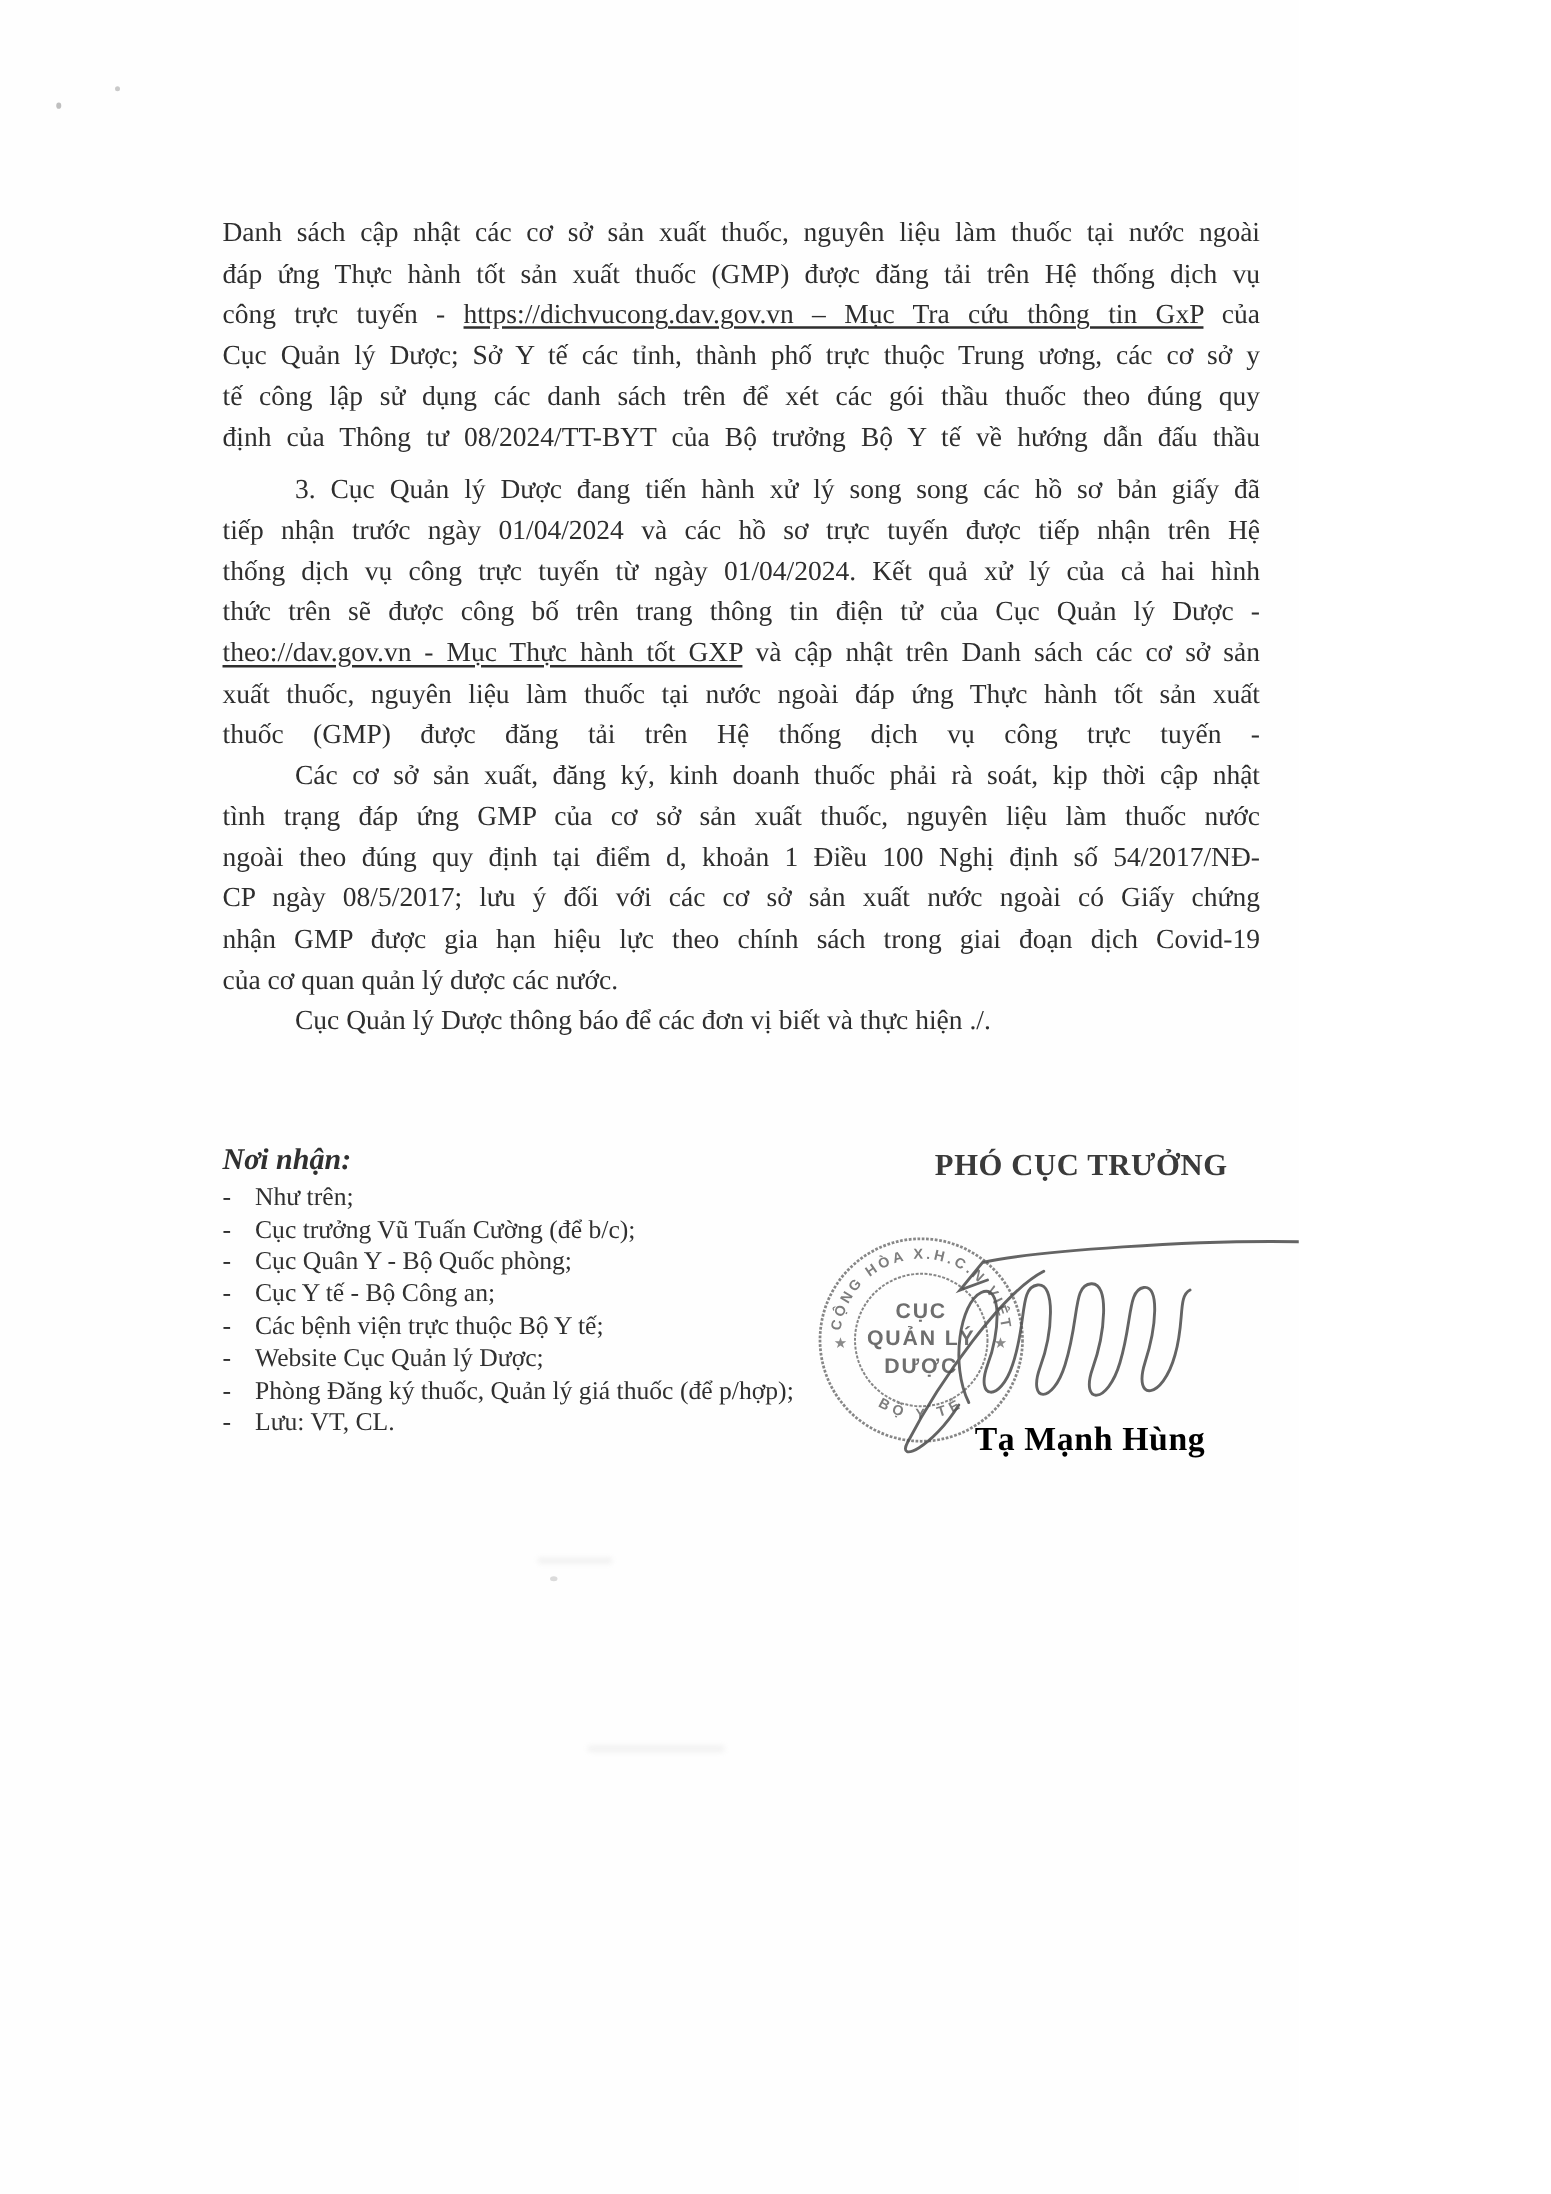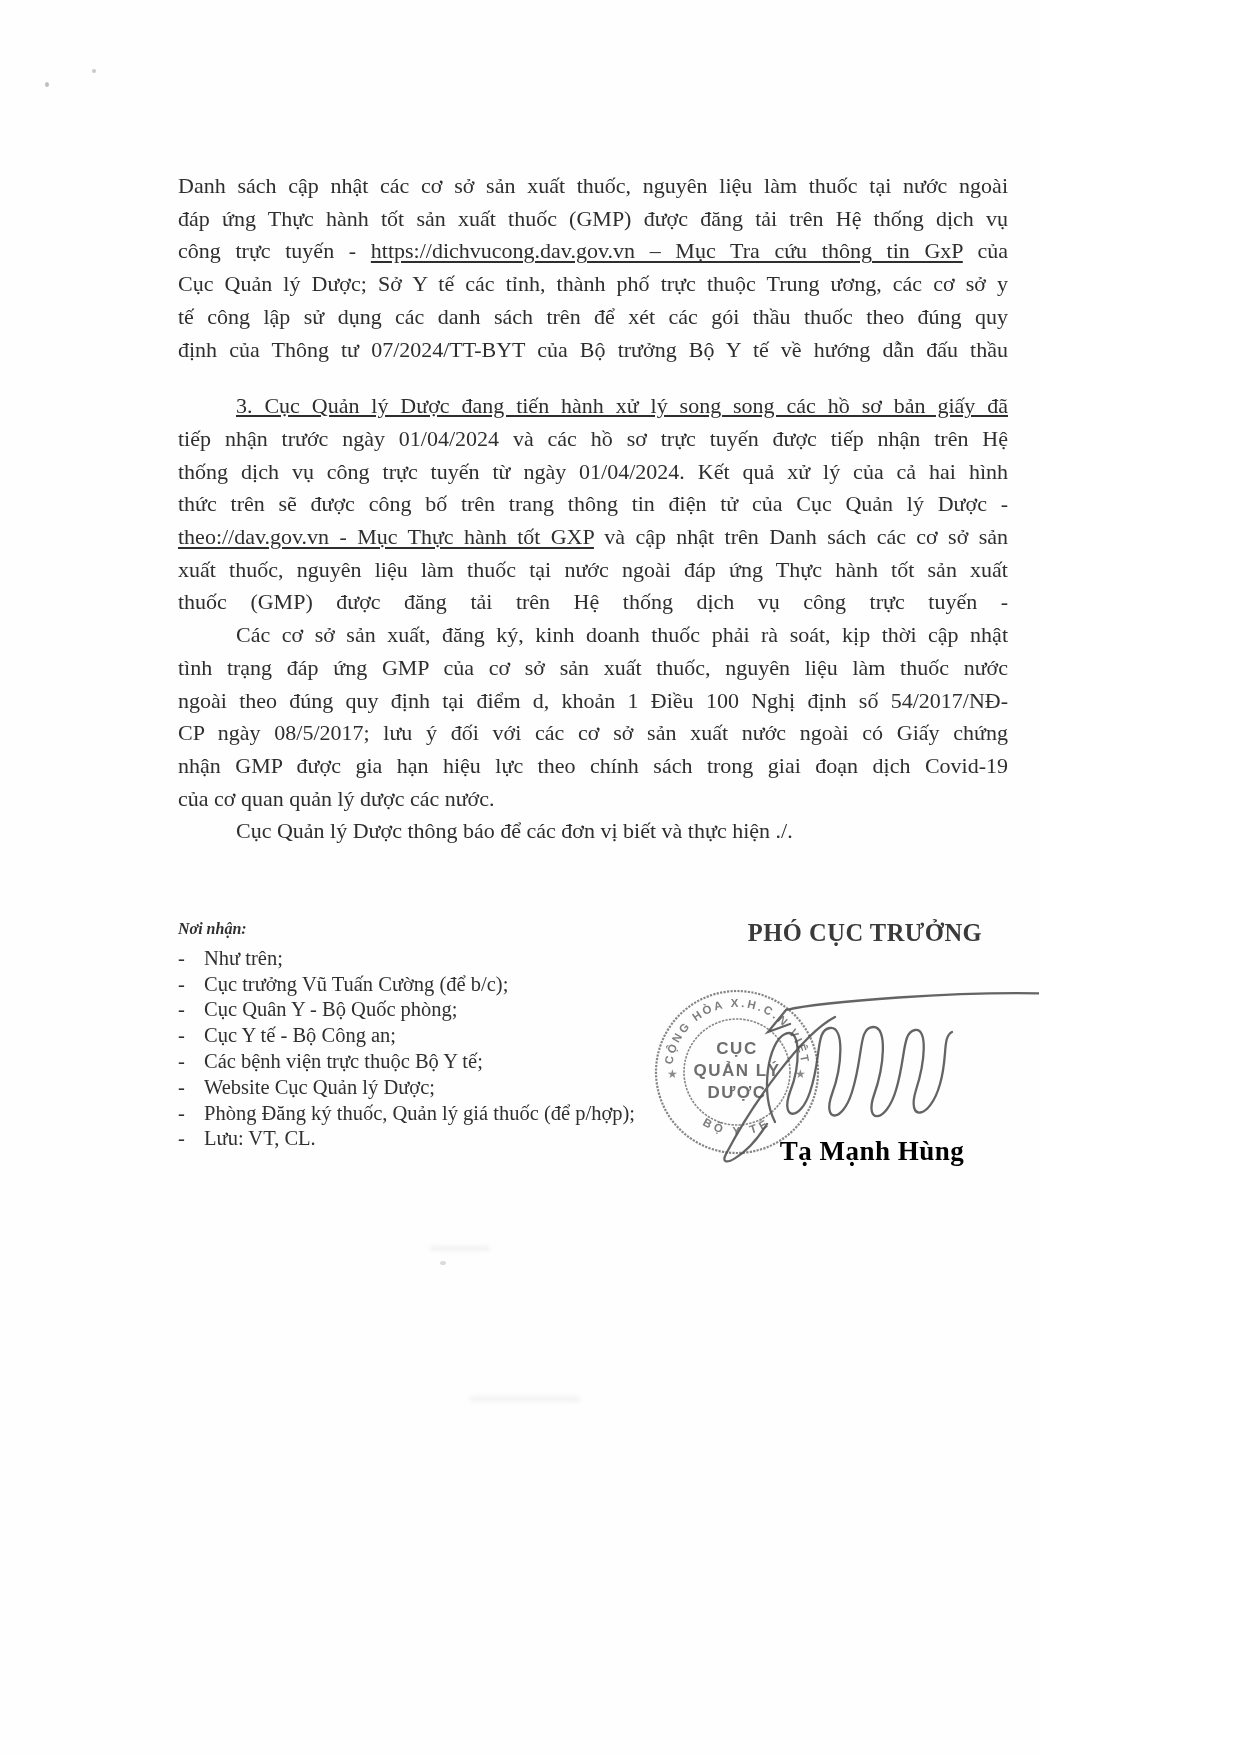--- a/index.html
+++ b/index.html
@@ -13,29 +13,29 @@
   }
   
   .doc-body{
     position:absolute;left:178px;top:170px;width:830px;
     font-size:22px;line-height:32.7px;
     color:#2e2e2e;
   }
   .line{ text-align:justify; text-align-last:left; min-height:32.7px; }
   .line.j{ text-align-last:justify; }
   .line.ind{ text-indent:58px; }
-  .line.mt{ margin-top:24px;text-decoration:underline; }
+  .line.mt{ margin-top:9px; }
   .u{ text-decoration:underline; text-underline-offset:3px; }
   
   .recipients{
     position:absolute;left:178px;top:916px;width:520px;
     font-size:20.5px;line-height:25.8px;color:#303030;
   }
   .recipients-heading{
-    font-weight:bold;font-style:italic;font-size:16px;margin-bottom:4px;
+    font-weight:bold;font-style:italic;font-size:24px;margin-bottom:4px;
   }
   .recip-item .dash{ display:inline-block;width:26px; }
   .sig-titles{
     position:absolute;left:660px;top:916px;width:410px;
     text-align:center;font-weight:bold;font-size:24.5px;line-height:34px;
     color:#3a3a3a;letter-spacing:.5px;
   }
   .stamp-sig{ position:absolute;left:630px;top:972px;width:460px;height:205px; }
   .signer-name{
     position:absolute;left:762px;top:1136px;width:220px;
@@ -83,21 +83,21 @@
   <div class="artifact art-c"></div>
   <div class="artifact art-d"></div>
   <div class="artifact art-e"></div>
 
   <main class="doc-body" id="doc-body">
       <div class="line j"><span>Danh sách cập nhật các cơ sở sản xuất thuốc, nguyên liệu làm thuốc tại nước ngoài</span></div>
       <div class="line j"><span>đáp ứng Thực hành tốt sản xuất thuốc (GMP) được đăng tải trên Hệ thống dịch vụ</span></div>
       <div class="line j"><span>công trực tuyến - </span><span class="u">https://dichvucong.dav.gov.vn – Mục Tra cứu thông tin GxP</span><span> của</span></div>
       <div class="line j"><span>Cục Quản lý Dược; Sở Y tế các tỉnh, thành phố trực thuộc Trung ương, các cơ sở y</span></div>
       <div class="line j"><span>tế công lập sử dụng các danh sách trên để xét các gói thầu thuốc theo đúng quy</span></div>
-      <div class="line j"><span>định của Thông tư 07/2024/TT-BYT của Bộ trưởng Bộ Y tế về hướng dẫn đấu thầu</span></div>
+      <div class="line j"><span>định của Thông tư 08/2024/TT-BYT của Bộ trưởng Bộ Y tế về hướng dẫn đấu thầu</span></div>
       <div class="line j ind mt"><span>3. Cục Quản lý Dược đang tiến hành xử lý song song các hồ sơ bản giấy đã</span></div>
       <div class="line j"><span>tiếp nhận trước ngày 01/04/2024 và các hồ sơ trực tuyến được tiếp nhận trên Hệ</span></div>
       <div class="line j"><span>thống dịch vụ công trực tuyến từ ngày 01/04/2024. Kết quả xử lý của cả hai hình</span></div>
       <div class="line j"><span>thức trên sẽ được công bố trên trang thông tin điện tử của Cục Quản lý Dược -</span></div>
       <div class="line j"><span class="u">theo://dav.gov.vn - Mục Thực hành tốt GXP</span><span> và cập nhật trên Danh sách các cơ sở sản</span></div>
       <div class="line j"><span>xuất thuốc, nguyên liệu làm thuốc tại nước ngoài đáp ứng Thực hành tốt sản xuất</span></div>
       <div class="line j"><span>thuốc (GMP) được đăng tải trên Hệ thống dịch vụ công trực tuyến -</span></div>
       <div class="line j ind"><span>Các cơ sở sản xuất, đăng ký, kinh doanh thuốc phải rà soát, kịp thời cập nhật</span></div>
       <div class="line j"><span>tình trạng đáp ứng GMP của cơ sở sản xuất thuốc, nguyên liệu làm thuốc nước</span></div>
       <div class="line j"><span>ngoài theo đúng quy định tại điểm d, khoản 1 Điều 100 Nghị định số 54/2017/NĐ-</span></div>

